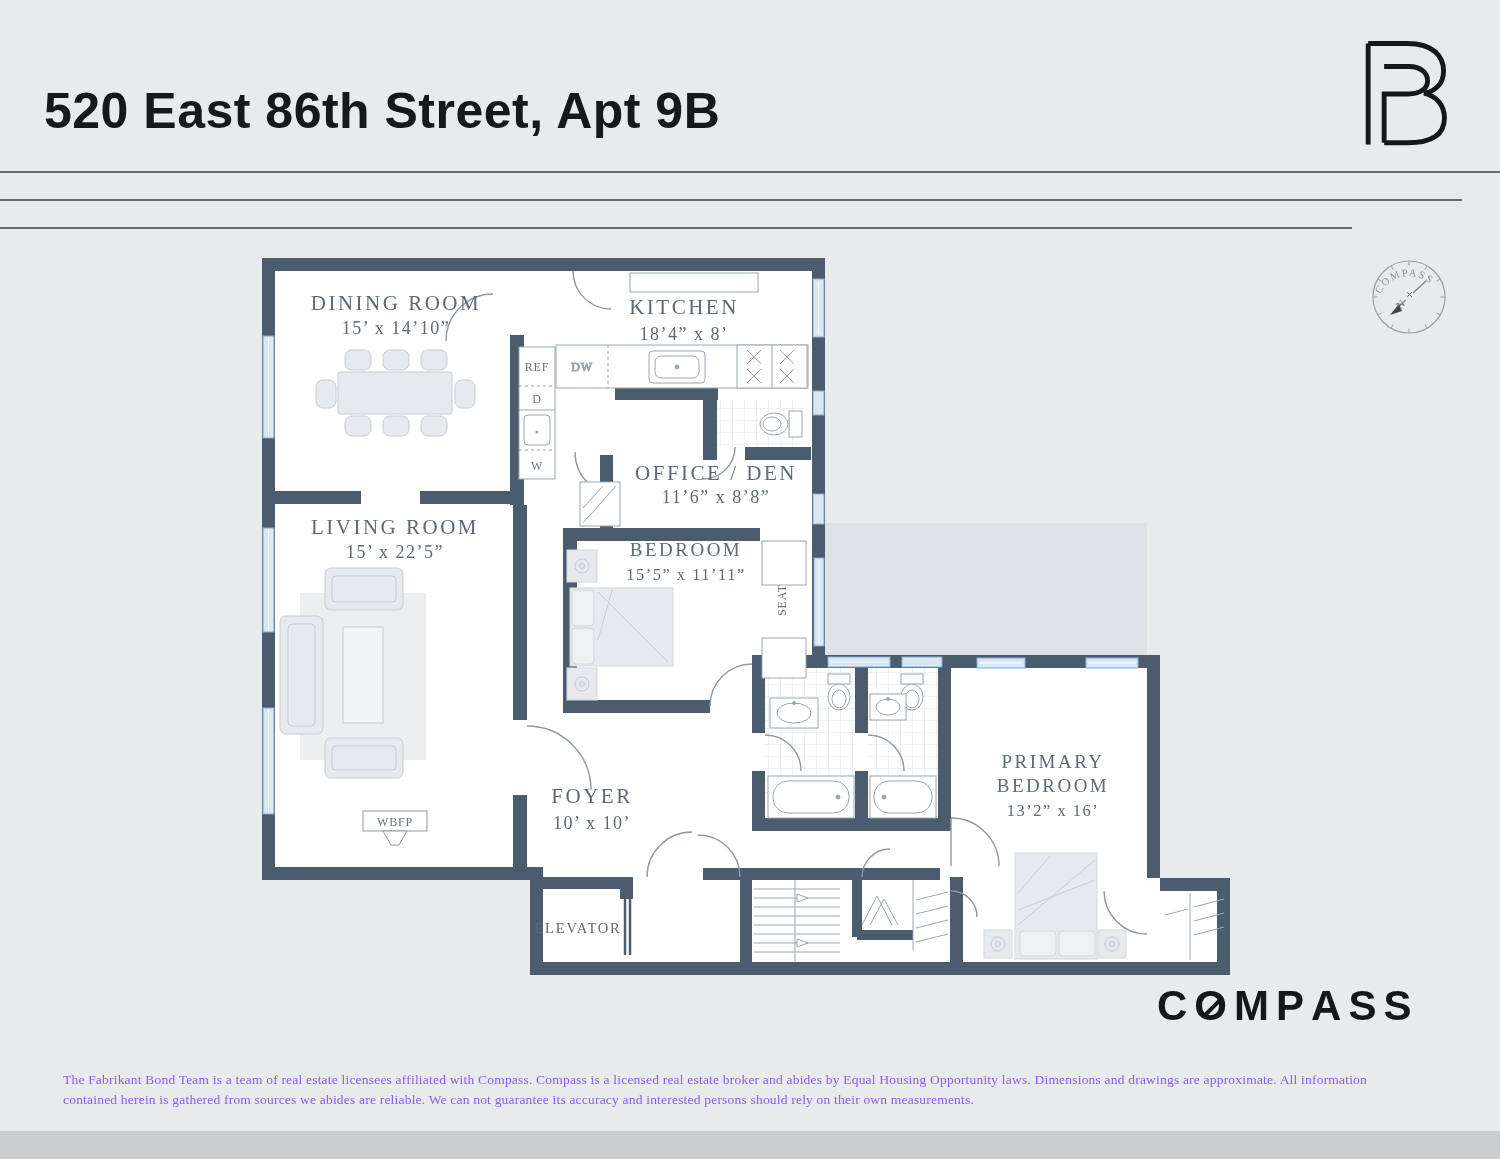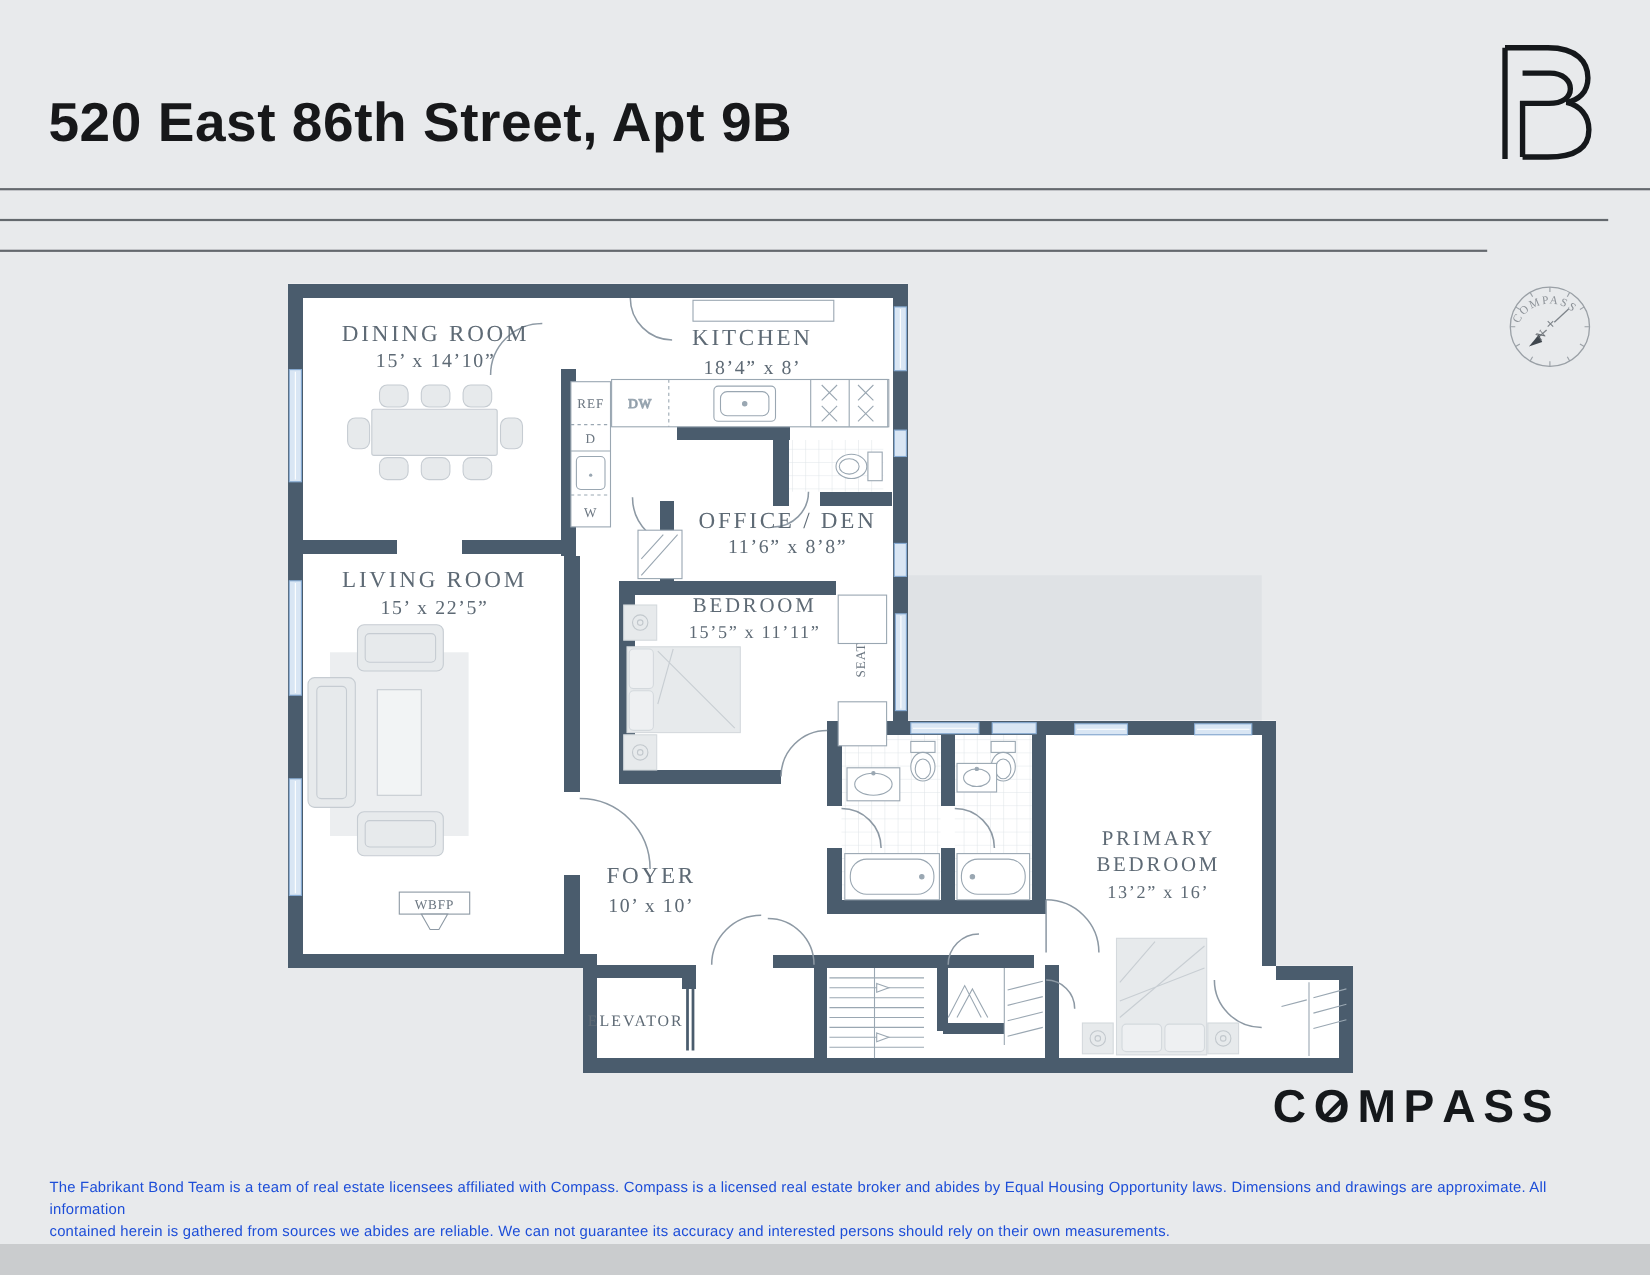--- a/index.html
+++ b/index.html
@@ -22,23 +22,23 @@
   .wordmark{
     position:absolute;left:1157px;top:982px;
     font-size:42px;font-weight:700;letter-spacing:7px;color:#15181b;
   }
   .wordmark span{display:inline-block;position:relative;}
   .wordmark span.slashed-o::after{
     content:"";position:absolute;left:14%;top:47%;width:66%;height:3.5px;
     background:#15181b;transform:rotate(-45deg);border-radius:2px;
   }
   .disclaimer{
-    position:absolute;left:45px;top:1070px;width:1390px;
-    font-family:Liberation Sans, sans-serif;
-    font-size:13.5px;line-height:20px;color:#1d4ed8;letter-spacing:.2px;
+    position:absolute;left:63px;top:1070px;width:1390px;
+    font-family:Liberation Serif, serif;
+    font-size:13.5px;line-height:20px;color:#8b5cf6;letter-spacing:.2px;
   }
   
   .room-name,.room-dim{
     font-family:"Liberation Serif",serif;fill:#5e6a75;
   }
   .room-name{font-size:21px;letter-spacing:2.5px;}
   .room-dim{font-size:18px;letter-spacing:1.5px;}
   .small-label{font-family:"Liberation Serif",serif;fill:#6b7681;font-size:12px;letter-spacing:.8px;}
   .mid-label{font-family:"Liberation Serif",serif;fill:#5e6a75;font-size:14.5px;letter-spacing:1.8px;}
   .rose-text{font-family:"Liberation Serif",serif;fill:#8d9298;font-size:10.5px;letter-spacing:1.6px;}

